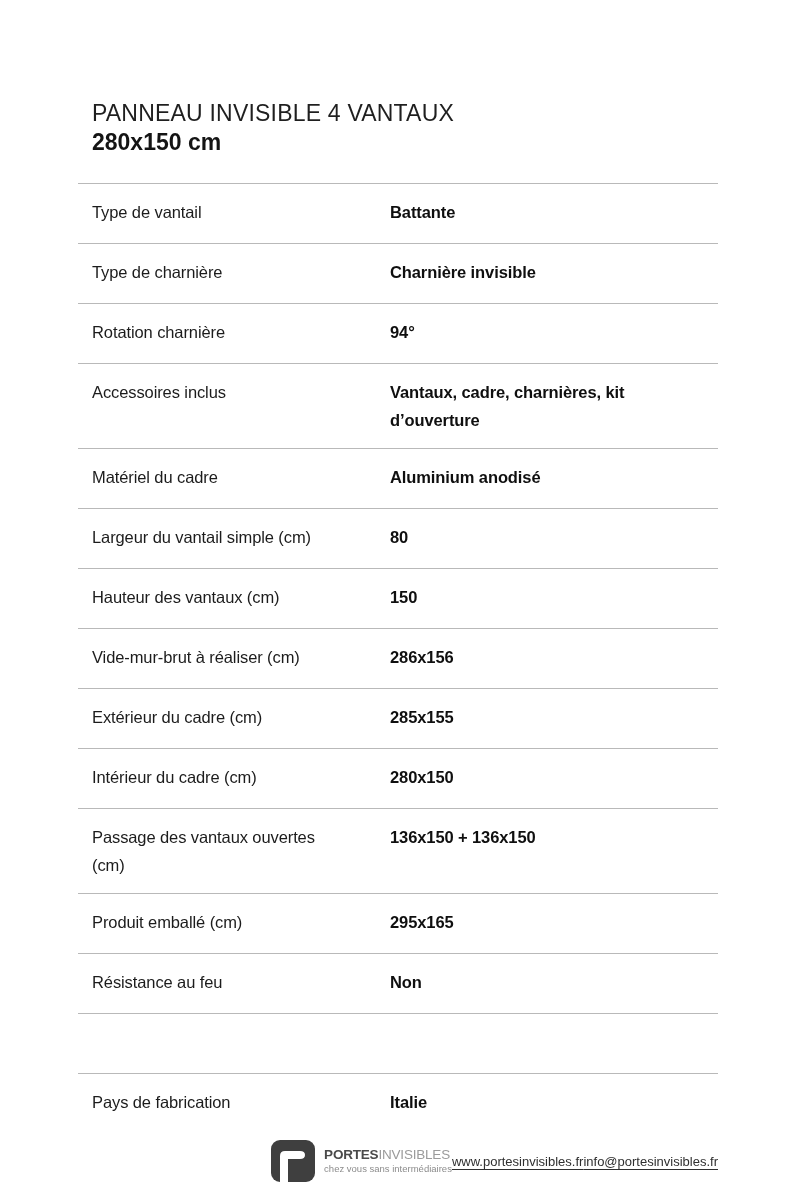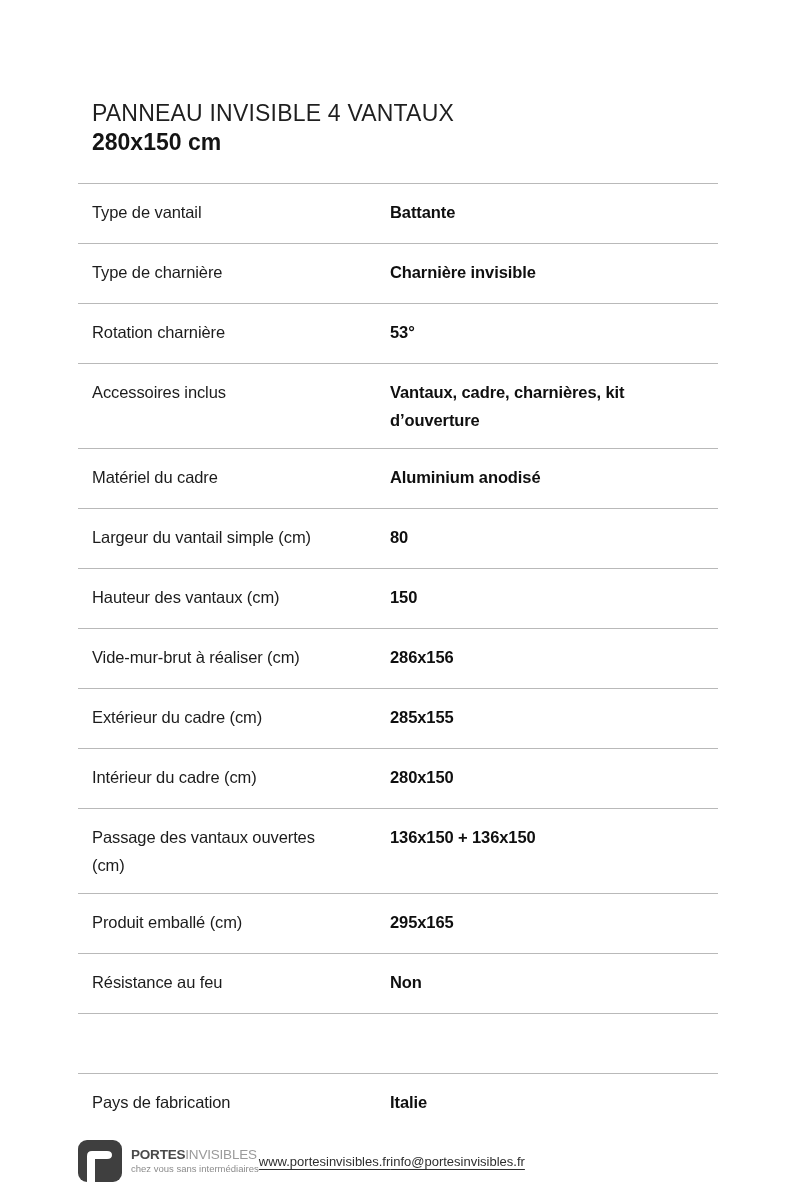--- a/index.html
+++ b/index.html
@@ -57,21 +57,21 @@
     letter-spacing: -0.1px;
   }
 
   
   .doc-footer {
     position: absolute;
     left: 0; bottom: 18px;
     width: 640px;
     display: flex;
     align-items: center;
-    justify-content: flex-start;
+    justify-content: flex-end;
   }
   .brand { display: flex; align-items: center; }
   .brand-mark { width: 44px; height: 42px; display: block; }
   .brand-text { margin-left: 9px; }
   .brand-name {
     font-size: 13.5px; line-height: 15px;
     letter-spacing: -0.2px; white-space: nowrap;
   }
   .brand-name .bold { font-weight: 700; color: #4a4a4a; }
   .brand-name .light { font-weight: 400; color: #9b9b9b; }
@@ -99,21 +99,21 @@
     <div class="spec-row">
       <div class="spec-label">Type de vantail</div>
       <div class="spec-value">Battante</div>
     </div>
     <div class="spec-row">
       <div class="spec-label">Type de charnière</div>
       <div class="spec-value">Charnière invisible</div>
     </div>
     <div class="spec-row">
       <div class="spec-label">Rotation charnière</div>
-      <div class="spec-value">53°</div>
+      <div class="spec-value">94°</div>
     </div>
     <div class="spec-row">
       <div class="spec-label">Accessoires inclus</div>
       <div class="spec-value">Vantaux, cadre, charnières, kit d’ouverture</div>
     </div>
     <div class="spec-row">
       <div class="spec-label">Matériel du cadre</div>
       <div class="spec-value">Aluminium anodisé</div>
     </div>
     <div class="spec-row">

